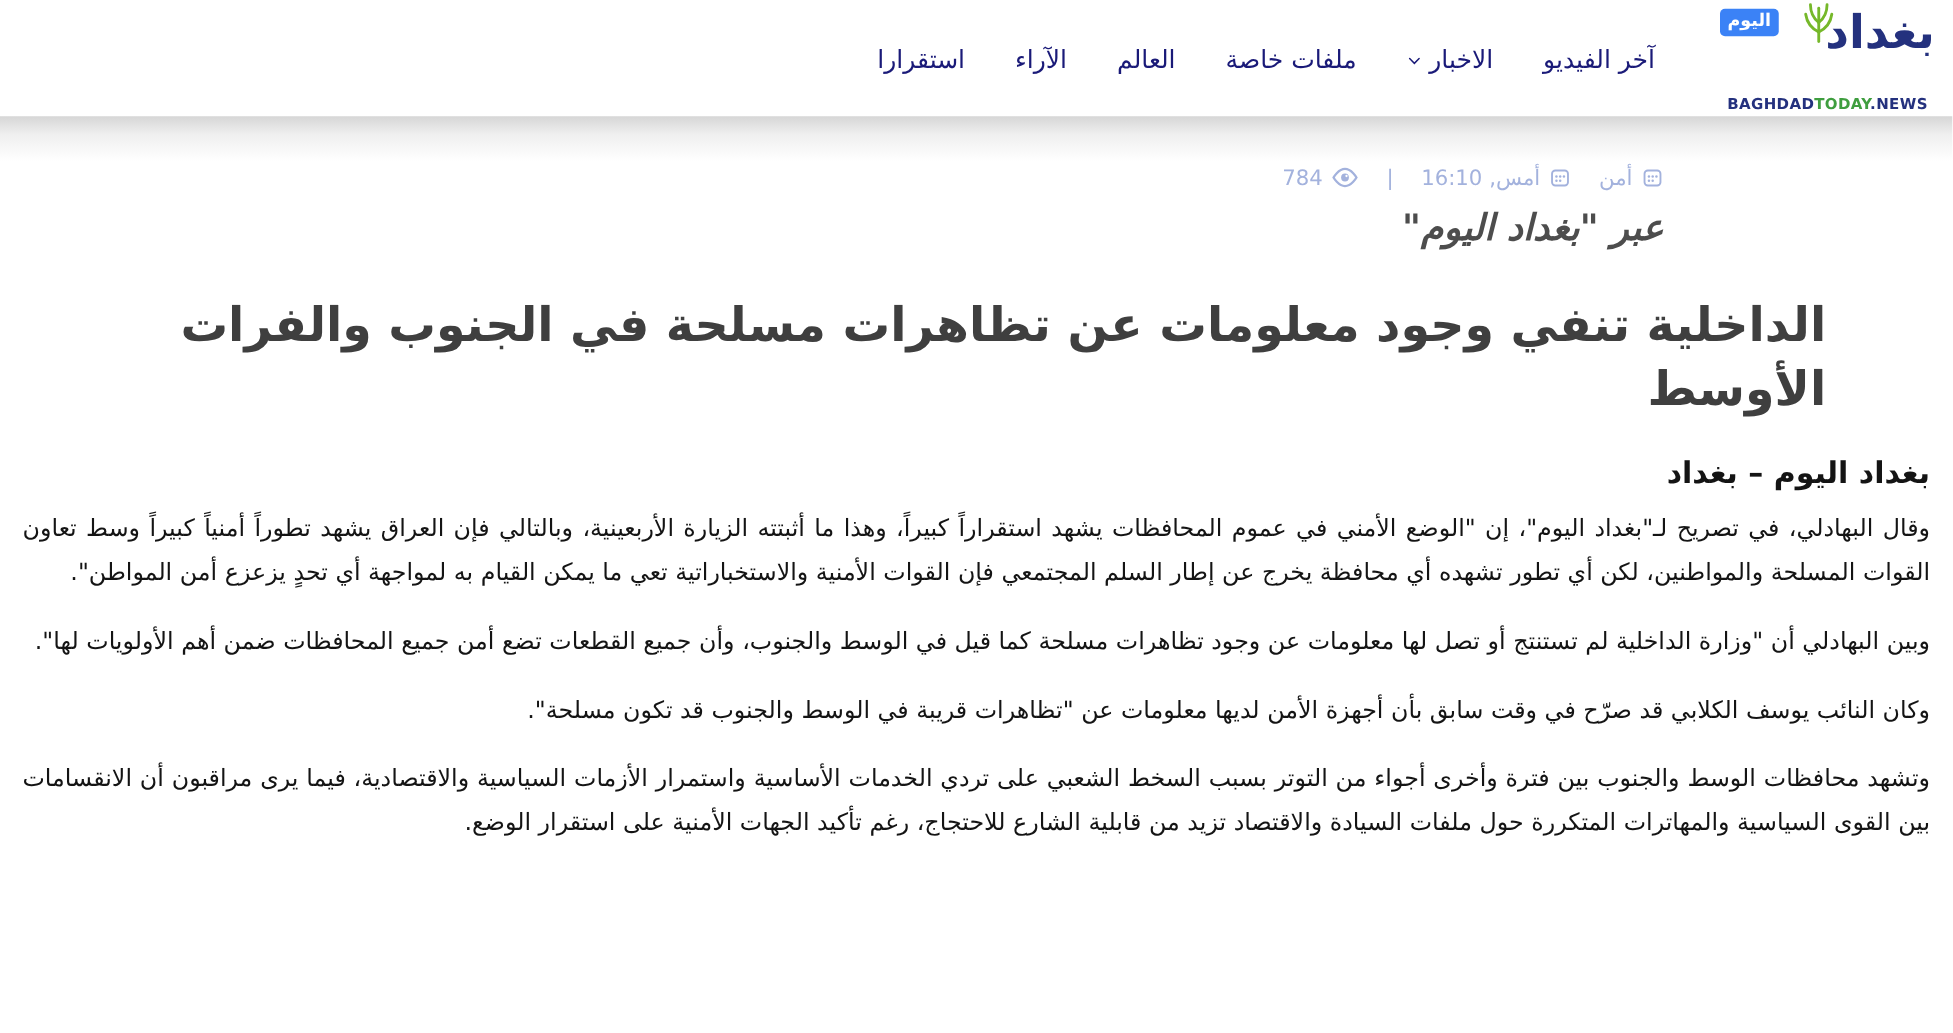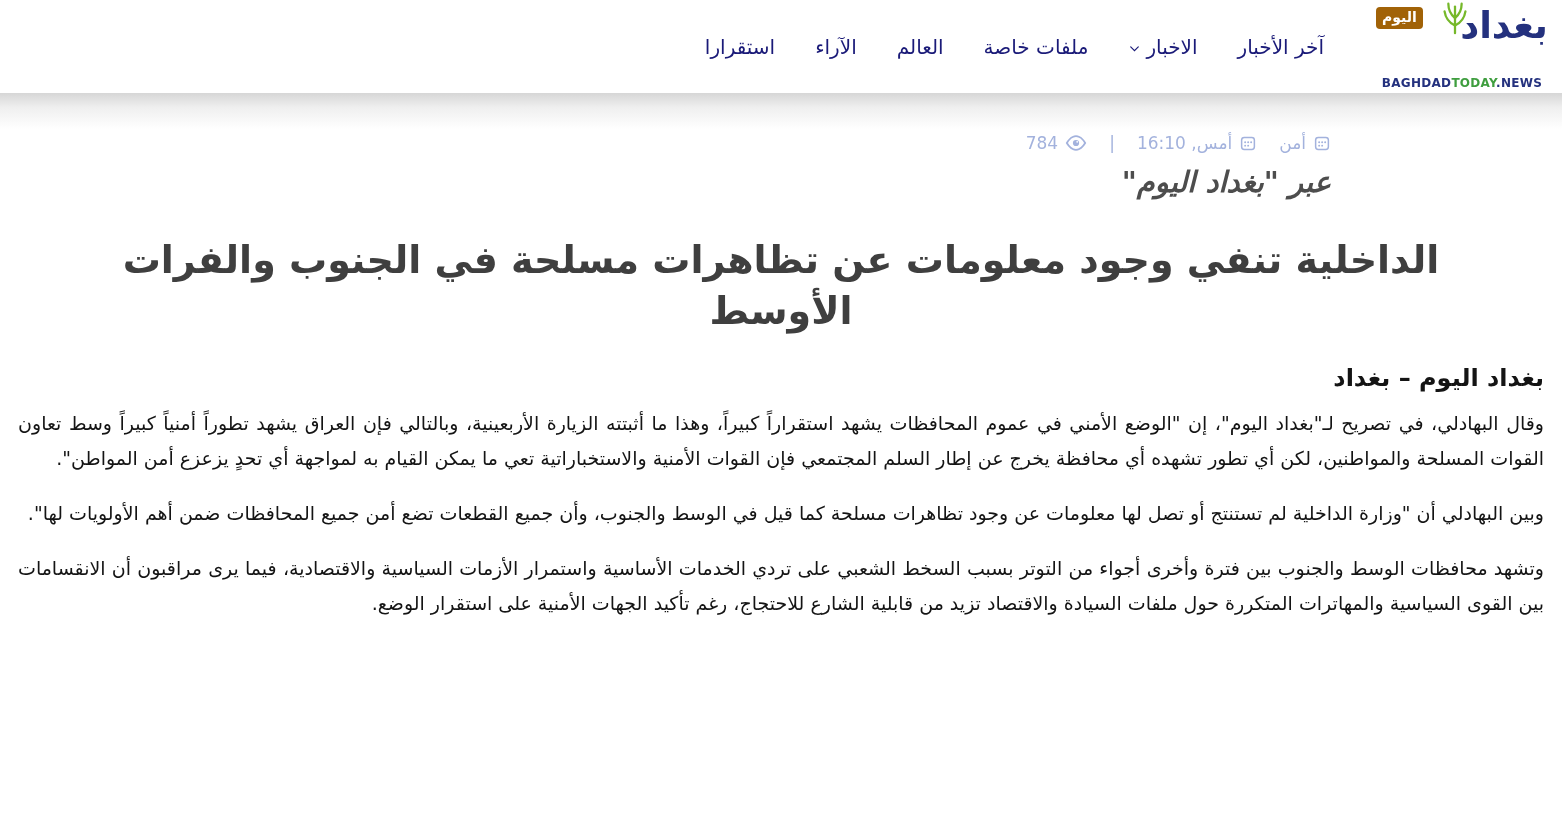--- a/index.html
+++ b/index.html
@@ -20,21 +20,21 @@
     padding:0 10px 0 24px;
   }
   .header-inner { display:flex; align-items:center; gap:48px; width:100%; }
   .logo { position:relative; width:180px; height:86px; flex-shrink:0; cursor:pointer; }
   .logo-ar {
     position:absolute; top:0; right:4px;
     font-size:37px; line-height:1.2; font-weight:bold; color:#24317e;
   }
   .logo-badge {
     position:absolute; top:3px; left:4px;
-    background:#a16207; color:#fff;
+    background:#3b82f6; color:#fff;
     font-weight:bold; font-size:14px;
     padding:2px 6px 4px; border-radius:4px;
   }
   .palm { position:absolute; top:-5px; left:64px; }
   .logo-domain {
     position:absolute; bottom:0; left:0; right:0;
     text-align:center; font-size:12px; font-weight:bold;
     color:#24317e; letter-spacing:0.3px; white-space:nowrap;
   }
   .logo-domain .accent { color:#3f9e3f; }
@@ -48,31 +48,31 @@
   .header-shadow {
     height:36px;
     background:linear-gradient(to bottom, #d6d6d6 0%, #efefef 40%, #ffffff 100%);
   }
   
   .article-head { width:1100px; max-width:96%; margin:0 auto; }
   .meta-row {
     display:flex; align-items:center; gap:22px;
     color:#a3b2dd; font-size:17px; padding-top:4px;
   }
-  .meta-item { display:flex; align-items:center; gap:7px; }
+  .meta-item { display:flex; gap:7px; }
   .meta-sep { font-size:17px; }
   .via-line {
     margin-top:12px;
     font-size:29px; font-weight:bold; font-style:italic;
     color:#4d4d4d;
   }
   .article-title {
     max-width:1360px;
     margin:36px auto 0;
-    text-align:center;
+    text-align:right;
     font-size:38px; font-weight:bold; color:#3f3f3f;
     line-height:1.35;
   }
   .article-body {
     padding:0 18px;
     margin-top:26px;
     font-size:19px; color:#141414;
   }
   .byline { font-weight:bold; font-size:24px; margin-bottom:14px; }
   .article-body p.para {
@@ -100,21 +100,21 @@
           <path d="M20 20 C25 16 27 11 27 5"></path>
         </svg>
       </span>
       <span class="logo-domain" dir="ltr">
         <span>BAGHDAD</span><span class="accent">TODAY</span><span>.NEWS</span>
       </span>
     </div>
 
     <nav class="main-nav">
       <a href="#">
-          <span>آخر الأخبار</span>
+          <span>آخر الفيديو</span>
         </a>
       <a href="#">
         <span>الاخبار</span>
         <span class="chev">
           <svg width="13" height="13" viewBox="0 0 24 24" fill="none" stroke="#1a1a78" stroke-width="2.2" stroke-linecap="round">
               <path d="M5 9 l7 7 7 -7"></path>
             </svg>
         </span>
       </a>
       <a href="#">
@@ -181,15 +181,16 @@
 
     <div class="via-line">عبر "بغداد اليوم"</div>
   </div>
 
   <h1 class="article-title">الداخلية تنفي وجود معلومات عن تظاهرات مسلحة في الجنوب والفرات الأوسط</h1>
 
   <div class="article-body">
     <p class="byline">بغداد اليوم – بغداد</p>
     <p class="para">وقال البهادلي، في تصريح لـ"بغداد اليوم"، إن "الوضع الأمني في عموم المحافظات يشهد استقراراً كبيراً، وهذا ما أثبتته الزيارة الأربعينية، وبالتالي فإن العراق يشهد تطوراً أمنياً كبيراً وسط تعاون القوات المسلحة والمواطنين، لكن أي تطور تشهده أي محافظة يخرج عن إطار السلم المجتمعي فإن القوات الأمنية والاستخباراتية تعي ما يمكن القيام به لمواجهة أي تحدٍ يزعزع أمن المواطن".</p>
     <p class="para">وبين البهادلي أن "وزارة الداخلية لم تستنتج أو تصل لها معلومات عن وجود تظاهرات مسلحة كما قيل في الوسط والجنوب، وأن جميع القطعات تضع أمن جميع المحافظات ضمن أهم الأولويات لها".</p>
+    <p class="para">وكان النائب يوسف الكلابي قد صرّح في وقت سابق بأن أجهزة الأمن لديها معلومات عن "تظاهرات قريبة في الوسط والجنوب قد تكون مسلحة".</p>
     <p class="para">وتشهد محافظات الوسط والجنوب بين فترة وأخرى أجواء من التوتر بسبب السخط الشعبي على تردي الخدمات الأساسية واستمرار الأزمات السياسية والاقتصادية، فيما يرى مراقبون أن الانقسامات بين القوى السياسية والمهاترات المتكررة حول ملفات السيادة والاقتصاد تزيد من قابلية الشارع للاحتجاج، رغم تأكيد الجهات الأمنية على استقرار الوضع.</p>
   </div>
 </main>
 
 </body></html>

